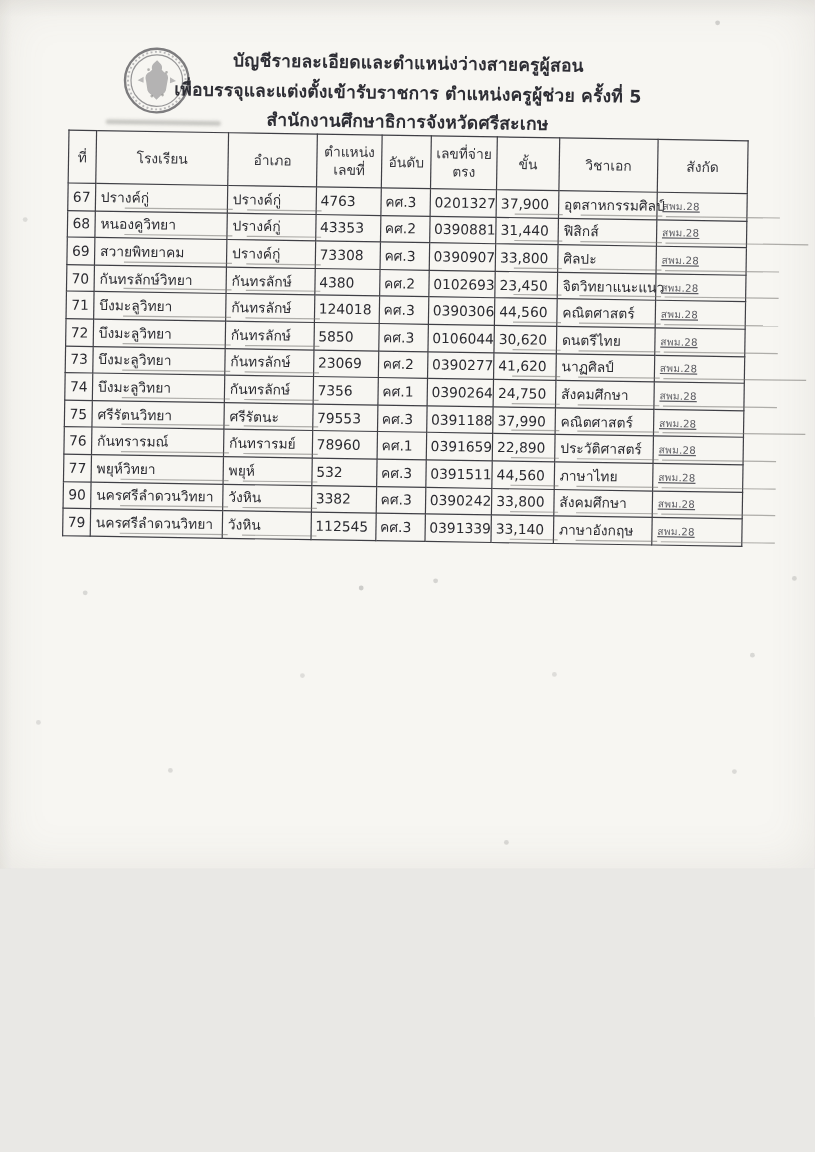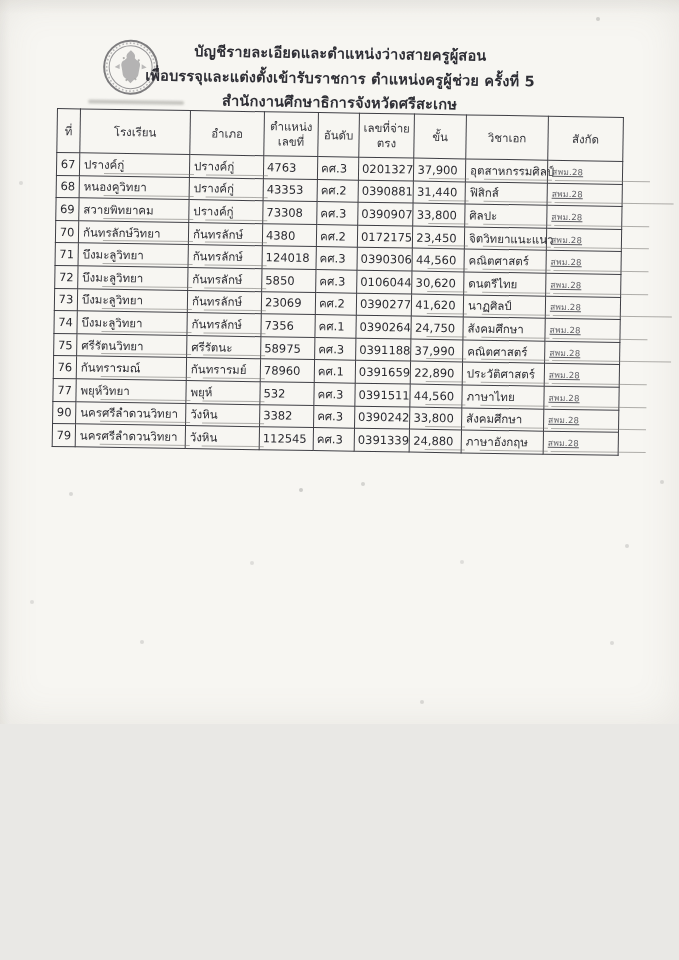--- a/index.html
+++ b/index.html
@@ -163,21 +163,21 @@
     <td class="c-step ghost2">33,800</td>
     <td class="c-major ghost">ศิลปะ</td>
     <td class="c-aff ghost-long">สพม.28</td>
   </tr>
           <tr>
     <td class="c-no">70</td>
     <td class="c-school ghost">กันทรลักษ์วิทยา</td>
     <td class="c-district ghost">กันทรลักษ์</td>
     <td class="c-pos">4380</td>
     <td class="c-rank">คศ.2</td>
-    <td class="c-pay">0172175</td>
+    <td class="c-pay">0102693</td>
     <td class="c-step ghost2">23,450</td>
     <td class="c-major ghost">จิตวิทยาแนะแนว</td>
     <td class="c-aff ghost-long">สพม.28</td>
   </tr>
           <tr>
     <td class="c-no">71</td>
     <td class="c-school ghost">บึงมะลูวิทยา</td>
     <td class="c-district ghost">กันทรลักษ์</td>
     <td class="c-pos">124018</td>
     <td class="c-rank">คศ.3</td>
@@ -216,21 +216,21 @@
     <td class="c-rank">คศ.1</td>
     <td class="c-pay">0390264</td>
     <td class="c-step ghost2">24,750</td>
     <td class="c-major ghost">สังคมศึกษา</td>
     <td class="c-aff ghost-long">สพม.28</td>
   </tr>
           <tr>
     <td class="c-no">75</td>
     <td class="c-school ghost">ศรีรัตนวิทยา</td>
     <td class="c-district ghost">ศรีรัตนะ</td>
-    <td class="c-pos">58975</td>
+    <td class="c-pos">79553</td>
     <td class="c-rank">คศ.3</td>
     <td class="c-pay">0391188</td>
     <td class="c-step ghost2">37,990</td>
     <td class="c-major ghost">คณิตศาสตร์</td>
     <td class="c-aff ghost-long">สพม.28</td>
   </tr>
           <tr>
     <td class="c-no">76</td>
     <td class="c-school ghost">กันทรารมณ์</td>
     <td class="c-district ghost">กันทรารมย์</td>
@@ -263,21 +263,21 @@
     <td class="c-major ghost">สังคมศึกษา</td>
     <td class="c-aff ghost-long">สพม.28</td>
   </tr>
           <tr>
     <td class="c-no">79</td>
     <td class="c-school ghost">นครศรีลำดวนวิทยา</td>
     <td class="c-district ghost">วังหิน</td>
     <td class="c-pos">112545</td>
     <td class="c-rank">คศ.3</td>
     <td class="c-pay">0391339</td>
-    <td class="c-step ghost2">24,880</td>
+    <td class="c-step ghost2">33,140</td>
     <td class="c-major ghost">ภาษาอังกฤษ</td>
     <td class="c-aff ghost-long">สพม.28</td>
   </tr>
         </tbody>
     </table>
 
   </div>
 </div>
 
 </body></html>

